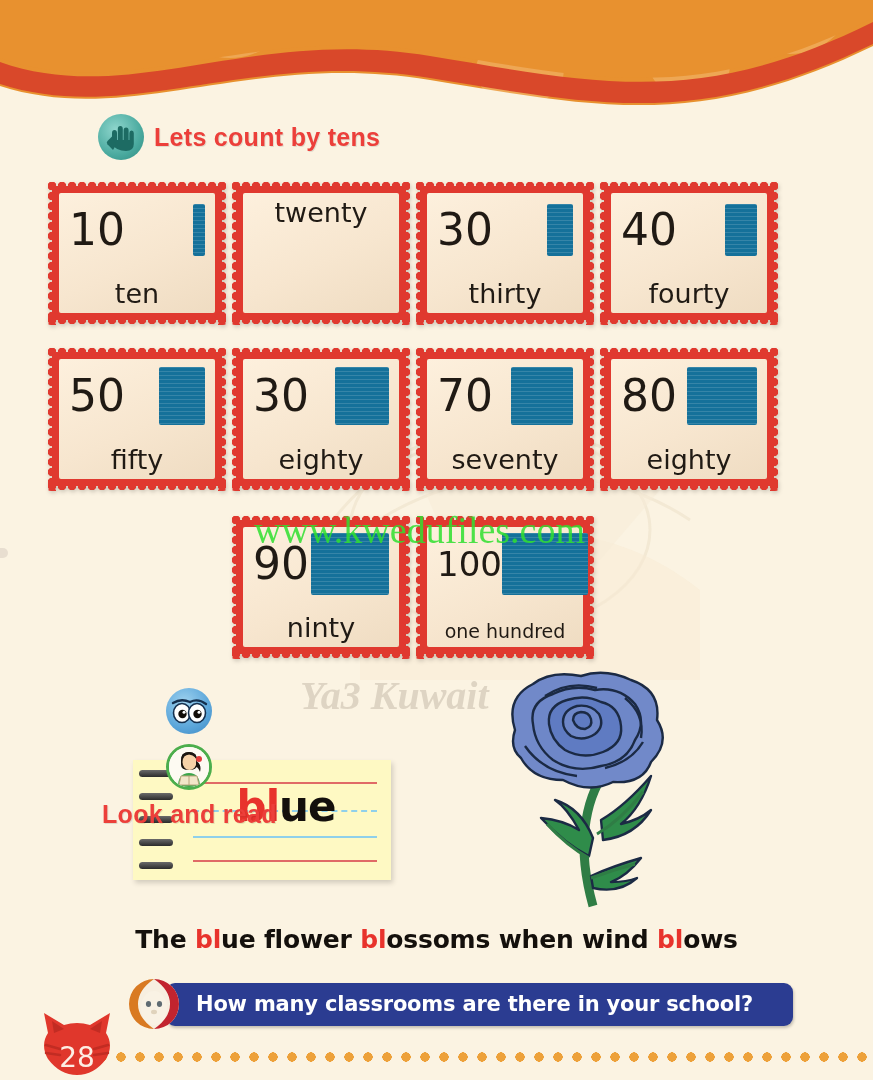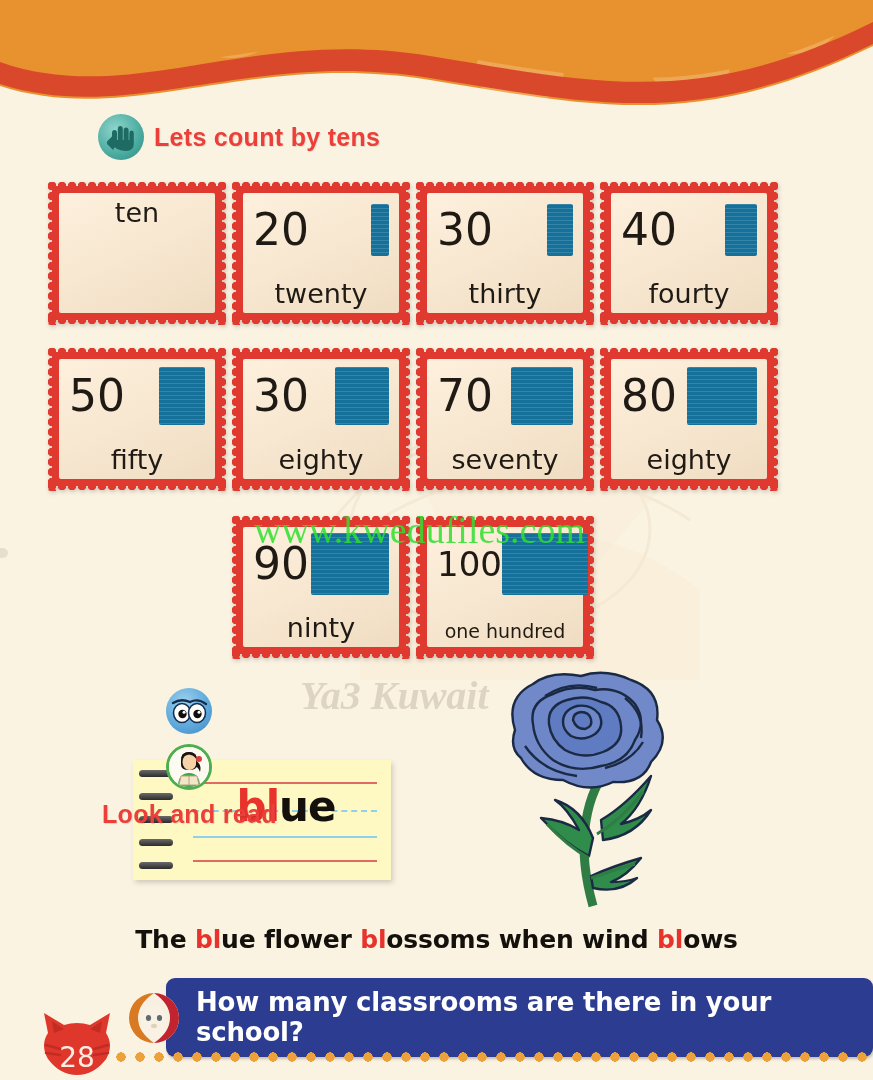--- a/index.html
+++ b/index.html
@@ -120,21 +120,21 @@
     position:absolute; left:0; top:925px; width:873px; text-align:center;
     font-size:25px; font-weight:bold; color:#1a1410;
     font-family:"DejaVu Sans", sans-serif; letter-spacing:-.2px;
   }
 
   
   #question-row { position:absolute; left:128px; top:978px; display:flex; align-items:center; }
   #mascot { width:52px; height:52px; border-radius:50%; position:relative; overflow:hidden; flex:0 0 auto; z-index:2; }
   #question-banner {
     margin-left:-14px; background:#2b3c91; border-radius:9px;
-    padding:9px 40px 10px 30px; color:#ffffff; font-size:26px; font-weight:bold;
+    padding:9px 40px 10px 30px; color:#ffffff; font-size:21px; font-weight:bold;
     font-family:"DejaVu Sans", sans-serif; letter-spacing:-.2px;
     box-shadow:1px 2px 3px rgba(0,0,0,.22);
   }
 
   
   #footer-dots {
     position:absolute; left:95px; bottom:16px; width:778px; height:14px;
     background:radial-gradient(circle at 7px 7px, #eda13a 4.6px, transparent 4.8px) 0 0/19px 14px repeat-x;
   }
   #page-badge { position:absolute; left:38px; bottom:3px; width:78px; height:66px; }
@@ -186,29 +186,29 @@
     <path d="M10,220 C100,110 270,80 390,160"></path>
     <ellipse cx="200" cy="170" rx="150" ry="100"></ellipse>
   </g>
   <path d="M60,250 C160,150 300,150 400,230 L400,320 L60,320 Z" fill="#f0d9b5" opacity=".55"></path>
   <path d="M120,120 C200,60 300,70 360,130 L300,200 L150,190 Z" fill="#eddcc0" opacity=".5"></path>
 </svg>
 
 <div class="card-row" style="left:52px; top:186px; gap:14px;">
   <div class="num-card" style="width:170px;height:134px;">
     <div class="card-inner">
+      <div class="card-top">
+        <span class="card-num">10</span>
+        <span class="block" style="width:12px;height:52px;"></span>
+      </div>
       <div class="card-word">ten</div>
     </div>
   </div>
   <div class="num-card" style="width:170px;height:134px;">
     <div class="card-inner">
-      <div class="card-top">
-        <span class="card-num">20</span>
-        <span class="block" style="width:18px;height:52px;"></span>
-      </div>
       <div class="card-word">twenty</div>
     </div>
   </div>
   <div class="num-card" style="width:170px;height:134px;">
     <div class="card-inner">
       <div class="card-top">
         <span class="card-num">30</span>
         <span class="block" style="width:26px;height:52px;"></span>
       </div>
       <div class="card-word">thirty</div>

